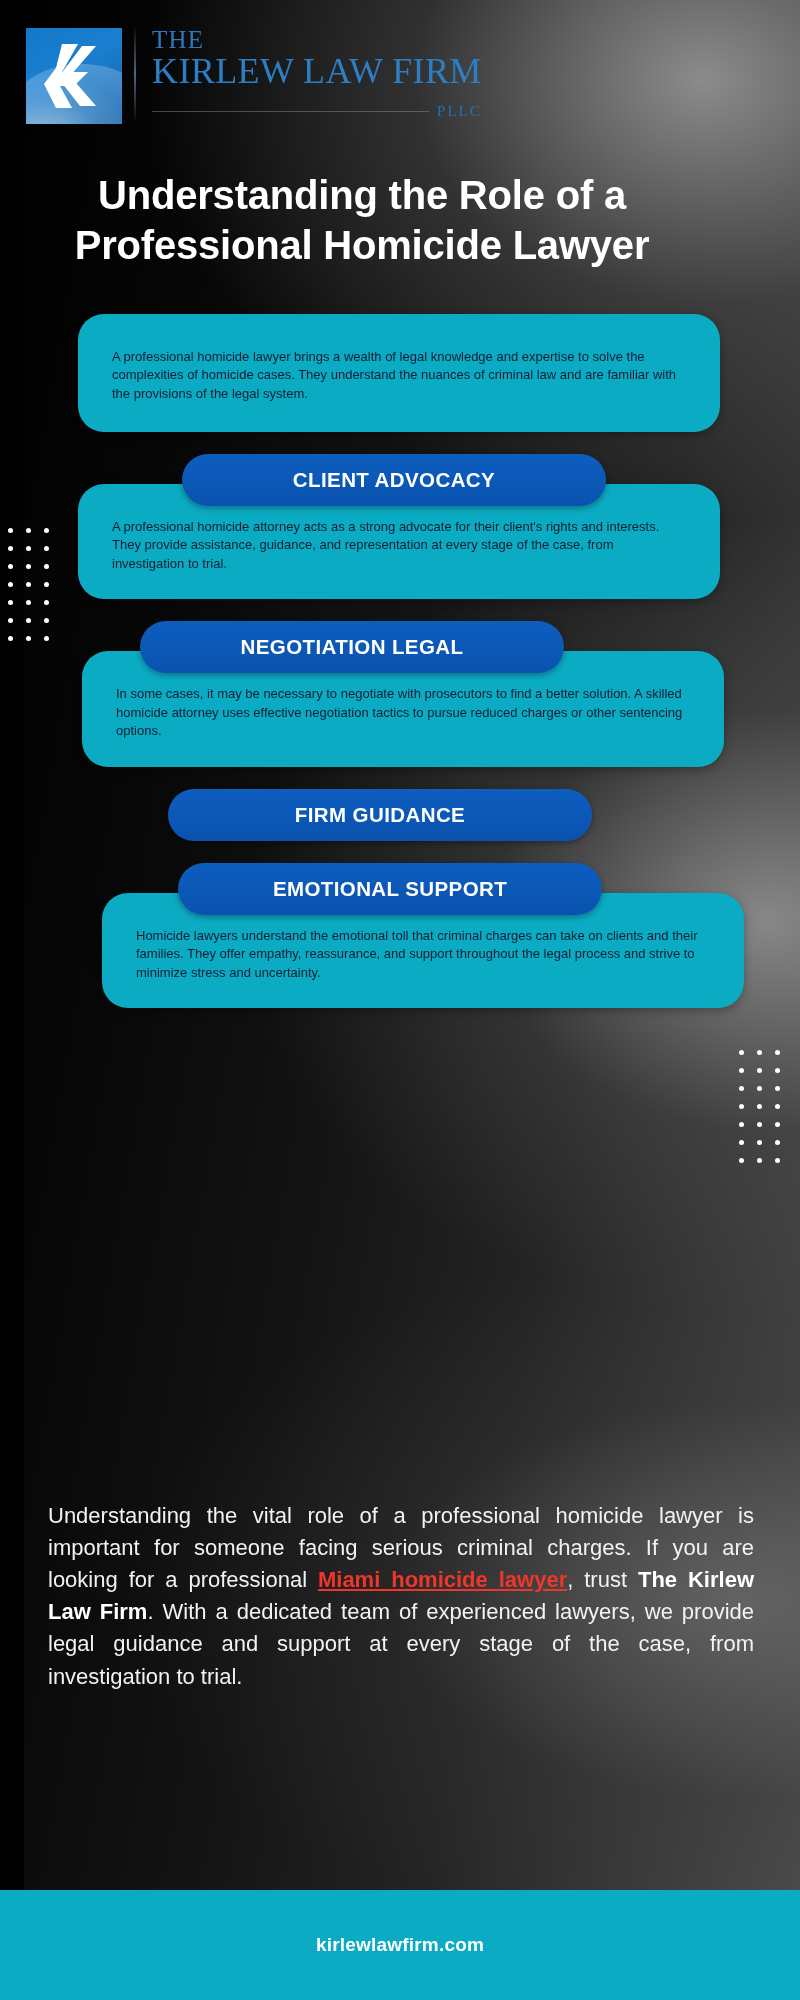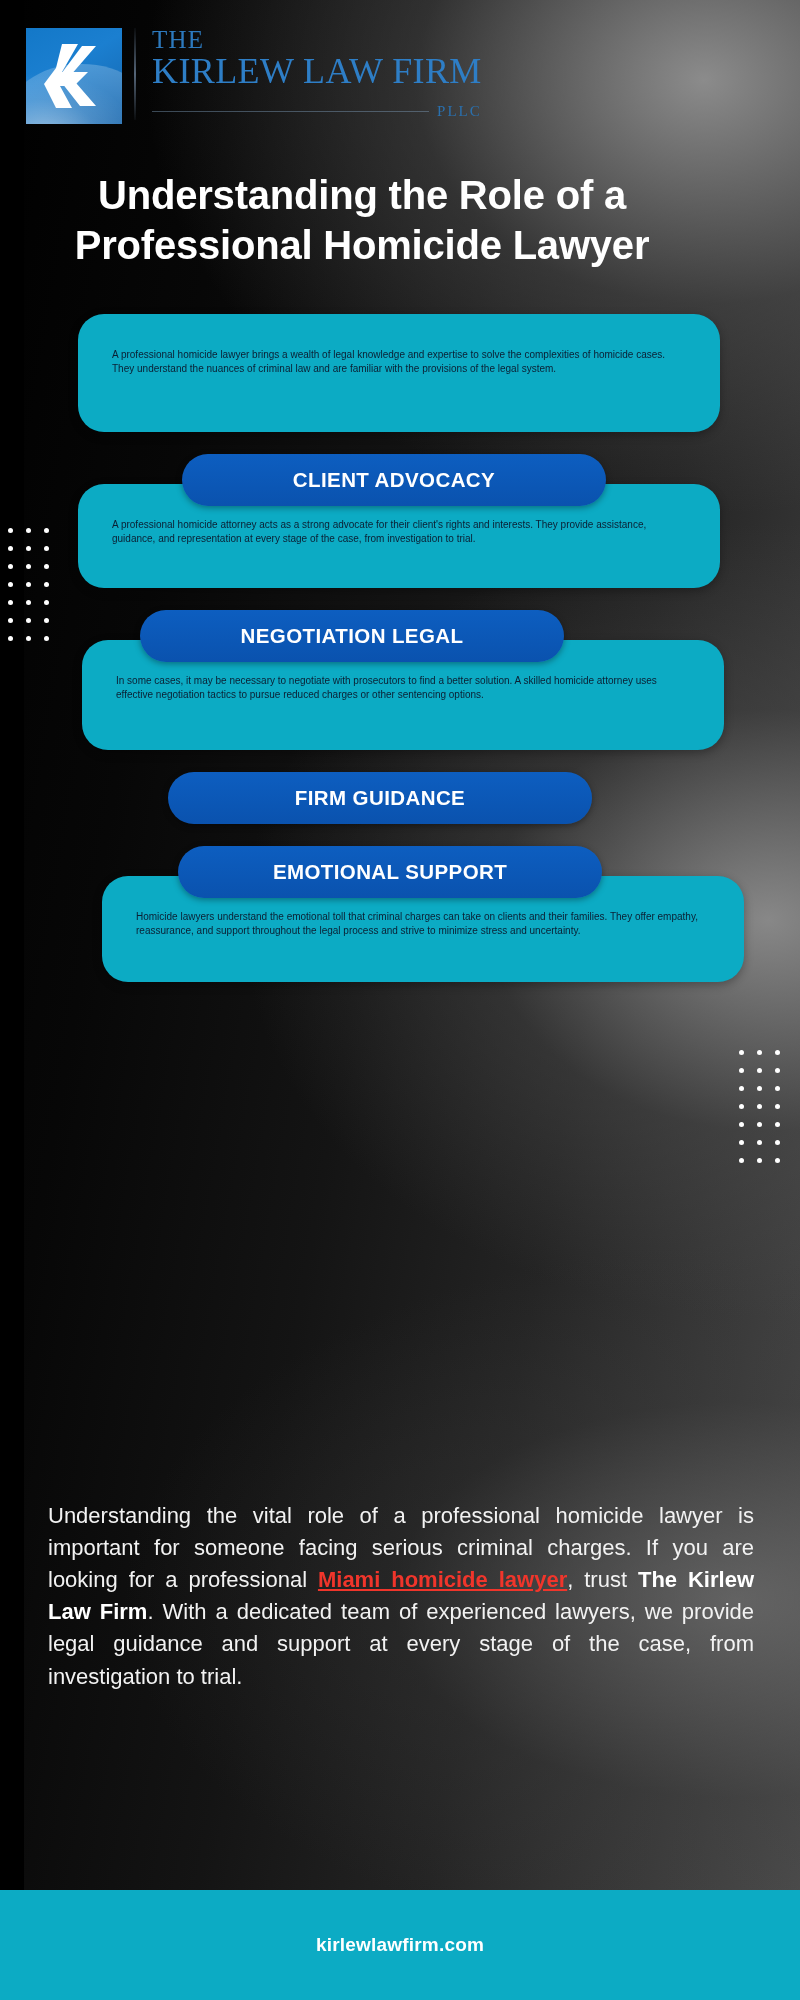--- a/index.html
+++ b/index.html
@@ -115,21 +115,21 @@
     box-shadow:0 2px 6px rgba(0,0,0,0.35);
   }
   .card-body {
     position:relative; z-index:1;
     margin:-22px auto 0;
     width:642px;
     background:#0cabc4;
     border-radius:26px;
     padding:34px 34px 26px 34px;
     color:#0b1f33;
-    font-size:10px;
+    font-size:13px;
     line-height:1.42;
     box-shadow:0 3px 10px rgba(0,0,0,0.30);
     min-height:132px;
   }
   
   .card.c1 .card-pill { margin-left:192px; }
   .card.c1 .card-body { margin-left:78px; }
   .card.c2 .card-pill { margin-left:182px; }
   .card.c2 .card-body { margin-left:78px; }
   .card.c3 .card-pill { margin-left:140px; }

